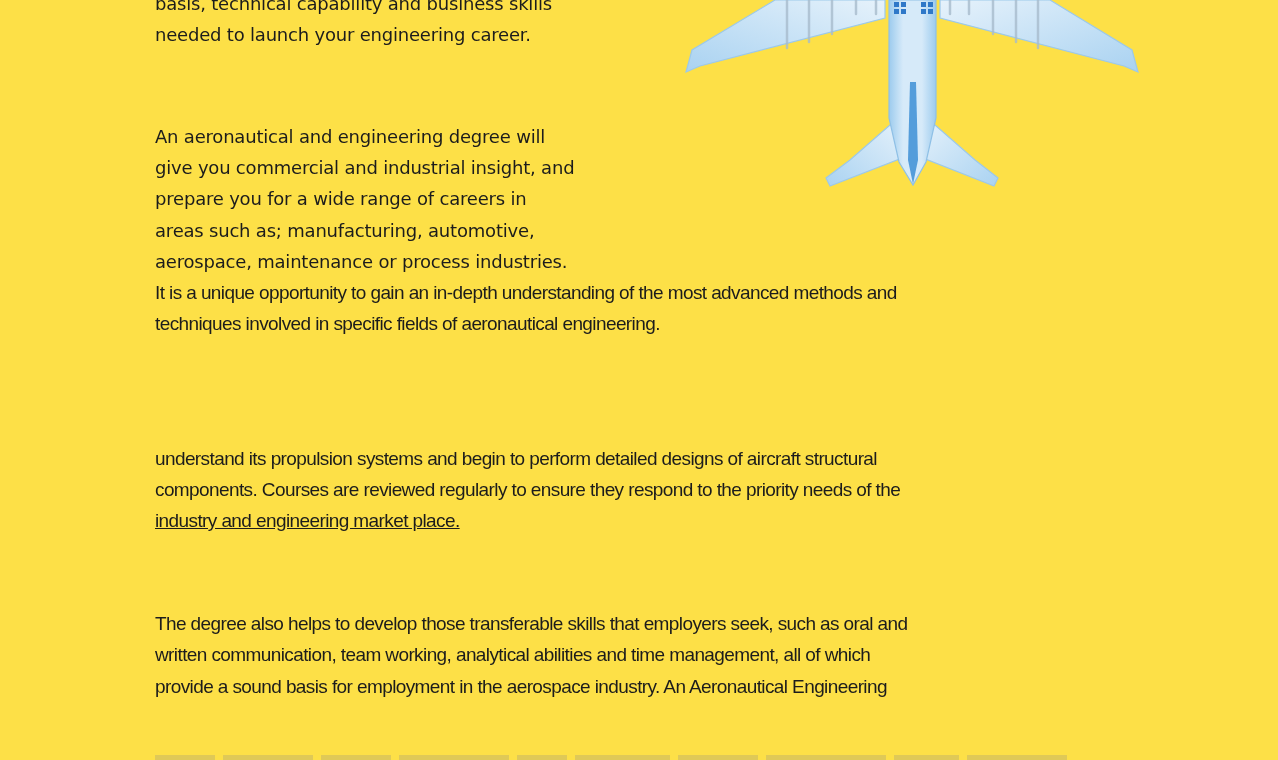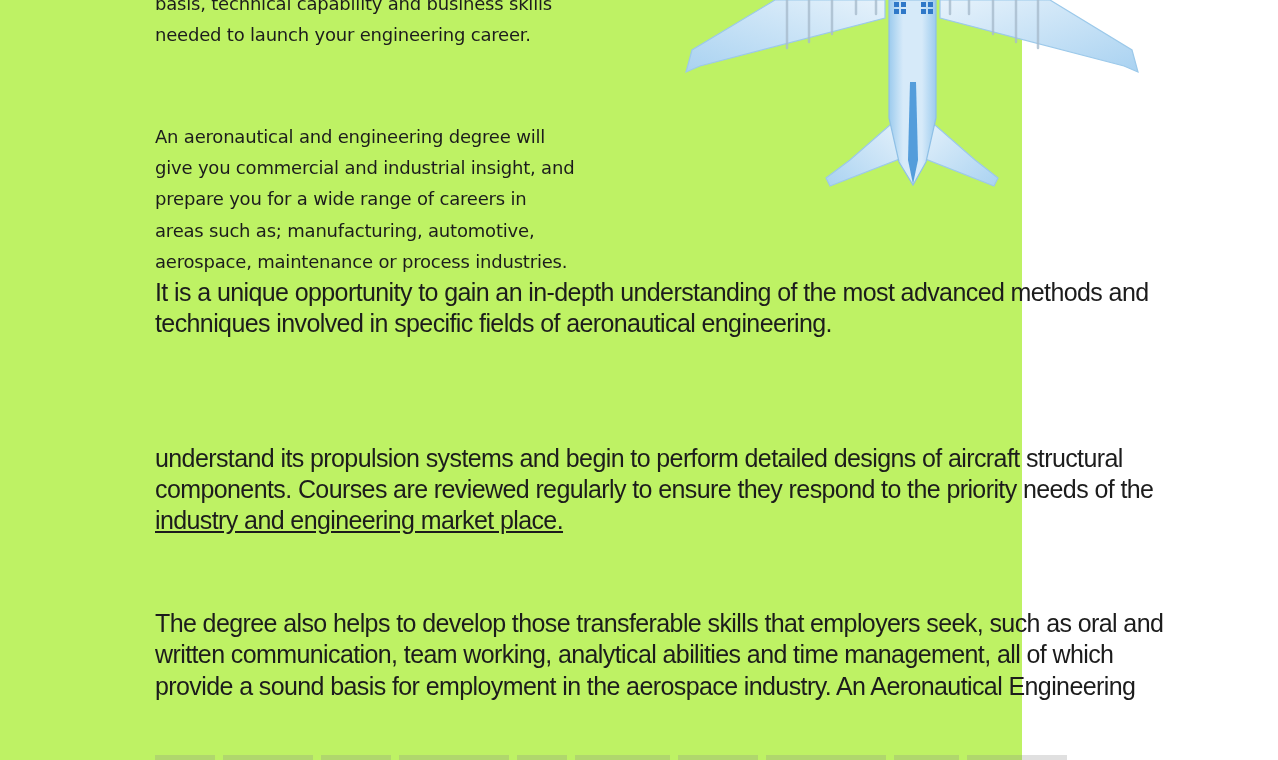--- a/index.html
+++ b/index.html
@@ -5,39 +5,39 @@
     html, body {
       margin: 0;
       padding: 0;
       background: #ffffff;
       width: 1278px;
       height: 760px;
       overflow: hidden;
     }
     .page {
       position: relative;
-      width: 1022px;
+      width: 1278px;
       height: 760px;
-      background: #bef264;
+      background: #fde047;
       font-family: "DejaVu Sans", sans-serif;
       color: #1a1a1a;
     }
     .text-line {
       position: absolute;
       left: 155px;
       font-size: 18px;
       line-height: 31px;
       white-space: nowrap;
       letter-spacing: -0.2px;
       font-weight: normal;
       color: #1c1c1c;
     }
     .narrow {
       font-family: "Liberation Sans", sans-serif;
-      font-size: 25px;
+      font-size: 19px;
       letter-spacing: -0.6px;
       transform-origin: left center;
     }
     .cut-line {
       position: absolute;
       left: 155px;
       top: 755px;
       width: 920px;
       height: 5px;
       overflow: hidden;

